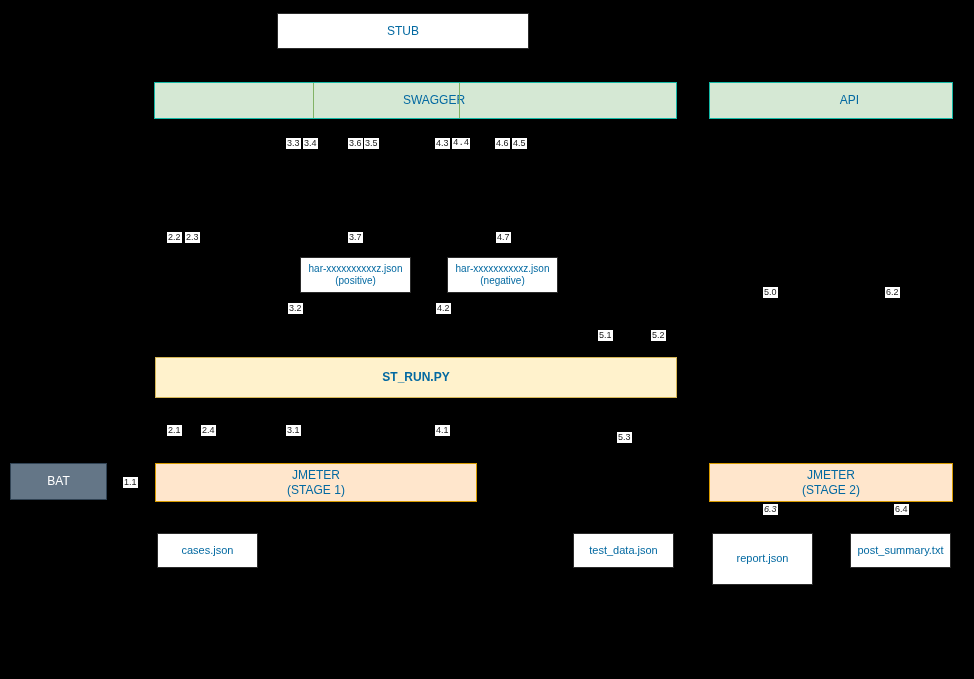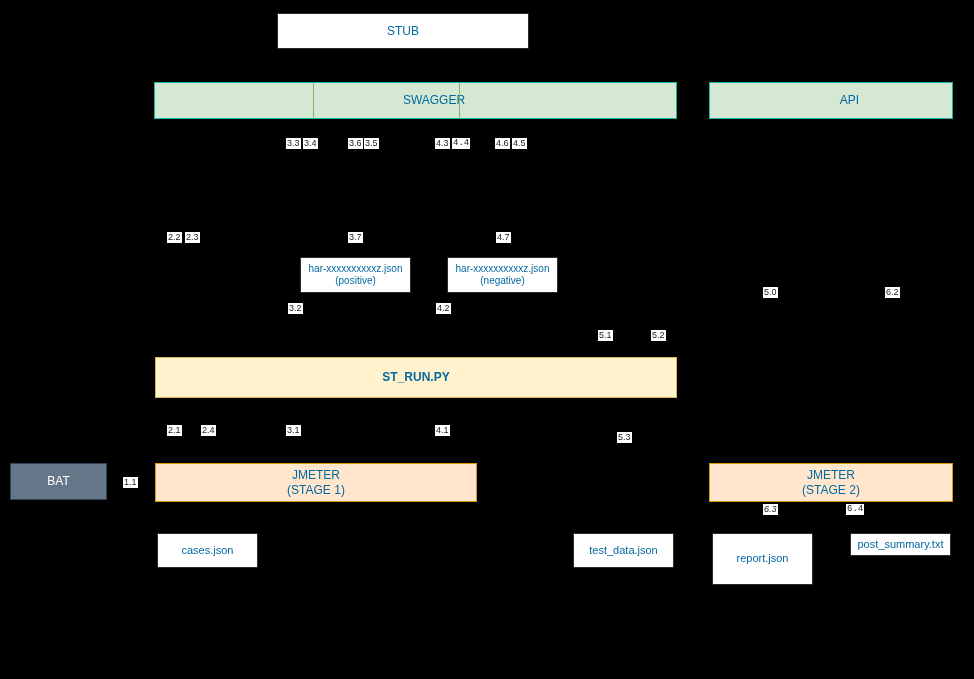--- a/index.html
+++ b/index.html
@@ -162,21 +162,21 @@
 
   <div class="node node-file" style="left:573px; top:533px; width:101px; height:35px;">
     <span>test_data.json</span>
   </div>
   <div class="node node-file" style="left:157px; top:533px; width:101px; height:35px;">
     <span>cases.json</span>
   </div>
   <div class="node node-file" style="left:712px; top:533px; width:101px; height:52px;">
     <span>report.json</span>
   </div>
-  <div class="node node-file" style="left:850px; top:533px; width:101px; height:23px;">
+  <div class="node node-file" style="left:850px; top:533px; width:101px; height:35px;">
     <span>post_summary.txt</span>
   </div>
 
   <div id="edge-labels">
       <div class="edge-label" style="left: 286px; top: 138px;">3.3</div>
       <div class="edge-label" style="left: 303px; top: 138px;">3.4</div>
       <div class="edge-label" style="left: 348px; top: 138px;">3.6</div>
       <div class="edge-label" style="left: 364px; top: 138px;">3.5</div>
       <div class="edge-label" style="left: 435px; top: 138px;">4.3</div>
       <div class="edge-label" style="left: 452px; top: 138px; font-family: Liberation Mono, monospace;">4.4</div>
@@ -192,16 +192,16 @@
       <div class="edge-label" style="left: 885px; top: 287px;">6.2</div>
       <div class="edge-label" style="left: 598px; top: 330px;">5.1</div>
       <div class="edge-label" style="left: 651px; top: 330px;">5.2</div>
       <div class="edge-label" style="left: 167px; top: 425px;">2.1</div>
       <div class="edge-label" style="left: 201px; top: 425px;">2.4</div>
       <div class="edge-label" style="left: 286px; top: 425px;">3.1</div>
       <div class="edge-label" style="left: 435px; top: 425px;">4.1</div>
       <div class="edge-label" style="left: 617px; top: 432px;">5.3</div>
       <div class="edge-label" style="left: 123px; top: 477px;">1.1</div>
       <div class="edge-label" style="left: 763px; top: 504px; font-style: italic;">6.3</div>
-      <div class="edge-label" style="left: 846px; top: 504px; font-family: Liberation Mono, monospace;">6.4</div>
+      <div class="edge-label" style="left: 894px; top: 504px;">6.4</div>
     </div>
 
 </div>
 
 </body></html>

